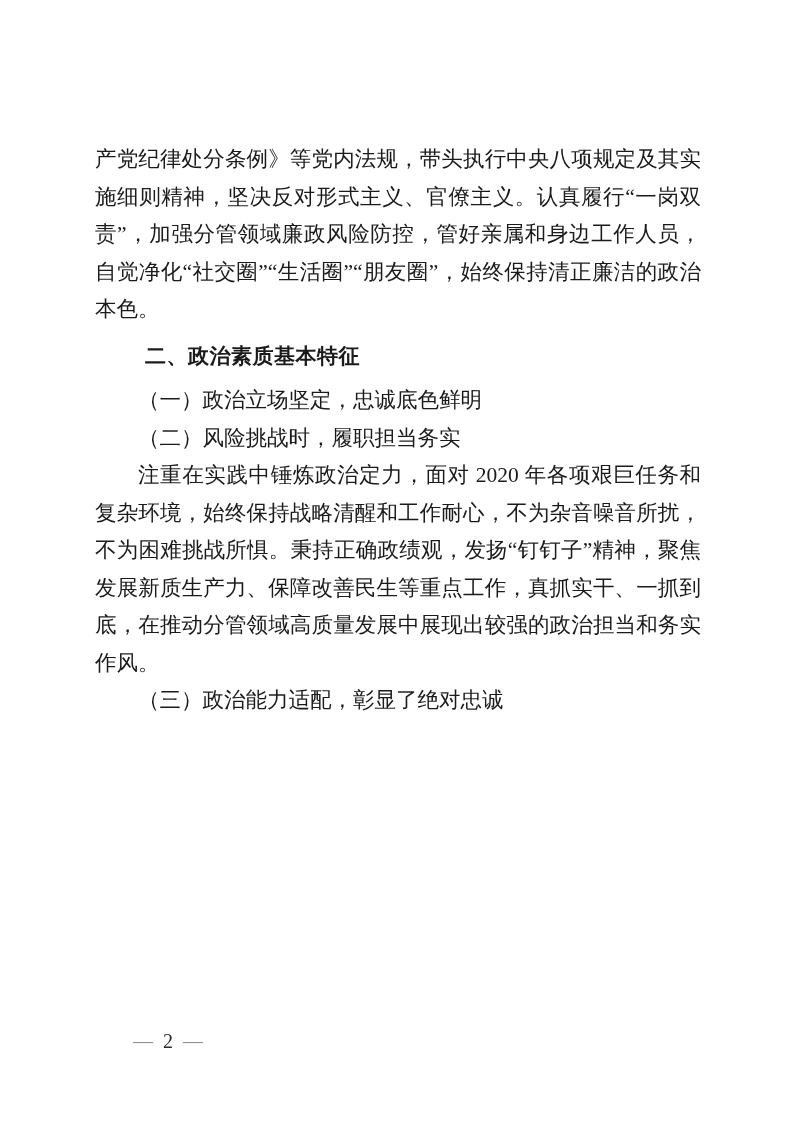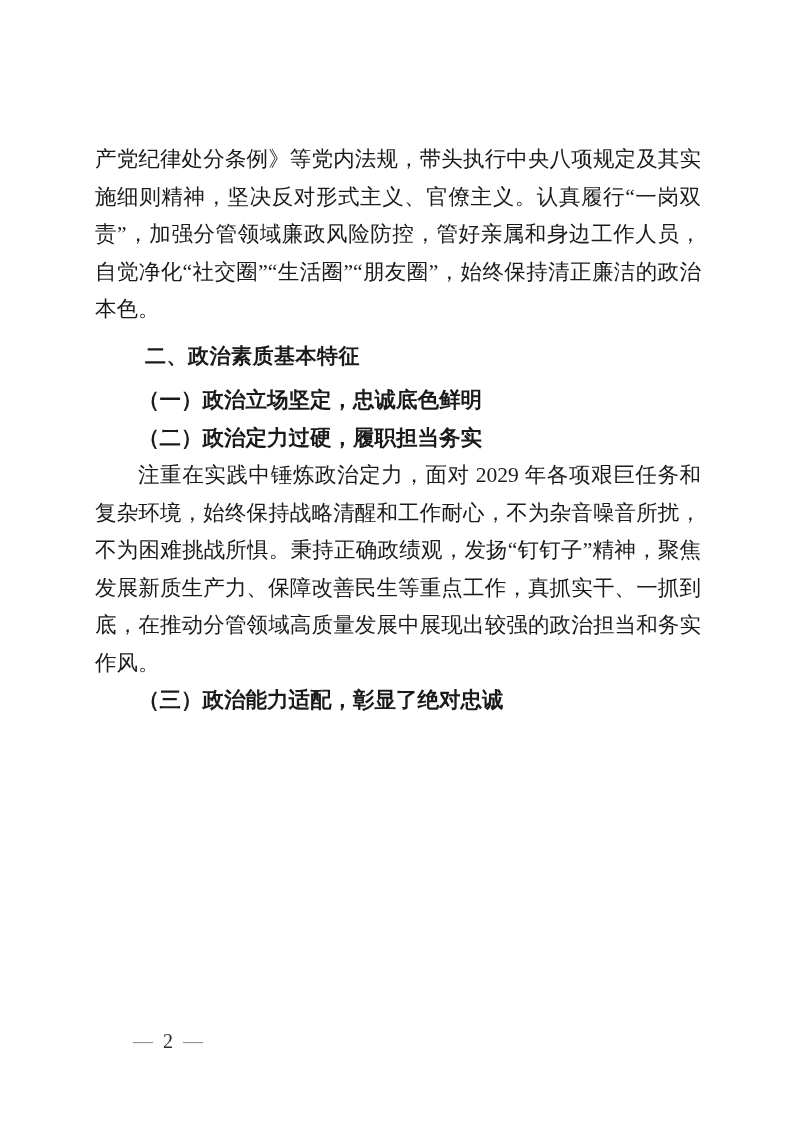--- a/index.html
+++ b/index.html
@@ -26,21 +26,21 @@
     margin: 8px;
     font-family: "Liberation Sans", "DejaVu Sans", sans-serif;
     font-weight: bold;
     font-size: 21px;
     line-height: 37.5px;
     text-indent: 2em;
     letter-spacing: 0.5px;
   }
   .sub-heading {
     margin: 0;
-    font-weight: bold;
+    font-weight: normal;
     font-size: 21.5px;
     line-height: 37.5px;
     text-indent: 2em;
   }
   .footer {
     position: absolute;
     left: 133px; top: 1030px;
     font-size: 20px;
     color: #222222;
   }
@@ -54,23 +54,23 @@
 
   <main class="content">
 
     <p class="para no-indent">产党纪律处分条例》等党内法规，带头执行中央八项规定及其实施细则精神，坚决反对形式主义、官僚主义。认真履行“一岗双责”，加强分管领域廉政风险防控，管好亲属和身边工作人员，自觉净化“社交圈”“生活圈”“朋友圈”，始终保持清正廉洁的政治本色。</p>
 
     <h1 class="section-heading">二、政治素质基本特征</h1>
 
     <h2 class="sub-heading">（一）政治立场坚定，忠诚底色鲜明</h2>
 
 
-    <h2 class="sub-heading">（二）政治定力过硬，履职担当务实</h2>
+    <h2 class="sub-heading">（二）风险挑战时，履职担当务实</h2>
 
-    <p class="para">注重在实践中锤炼政治定力，面对 2029 年各项艰巨任务和复杂环境，始终保持战略清醒和工作耐心，不为杂音噪音所扰，不为困难挑战所惧。秉持正确政绩观，发扬“钉钉子”精神，聚焦发展新质生产力、保障改善民生等重点工作，真抓实干、一抓到底，在推动分管领域高质量发展中展现出较强的政治担当和务实作风。</p>
+    <p class="para">注重在实践中锤炼政治定力，面对 2020 年各项艰巨任务和复杂环境，始终保持战略清醒和工作耐心，不为杂音噪音所扰，不为困难挑战所惧。秉持正确政绩观，发扬“钉钉子”精神，聚焦发展新质生产力、保障改善民生等重点工作，真抓实干、一抓到底，在推动分管领域高质量发展中展现出较强的政治担当和务实作风。</p>
 
     <h2 class="sub-heading">（三）政治能力适配，彰显了绝对忠诚</h2>
 
 
   </main>
 
   <footer class="footer">
     <span class="dash">—</span><span class="num">2</span><span class="dash">—</span>
   </footer>
 

